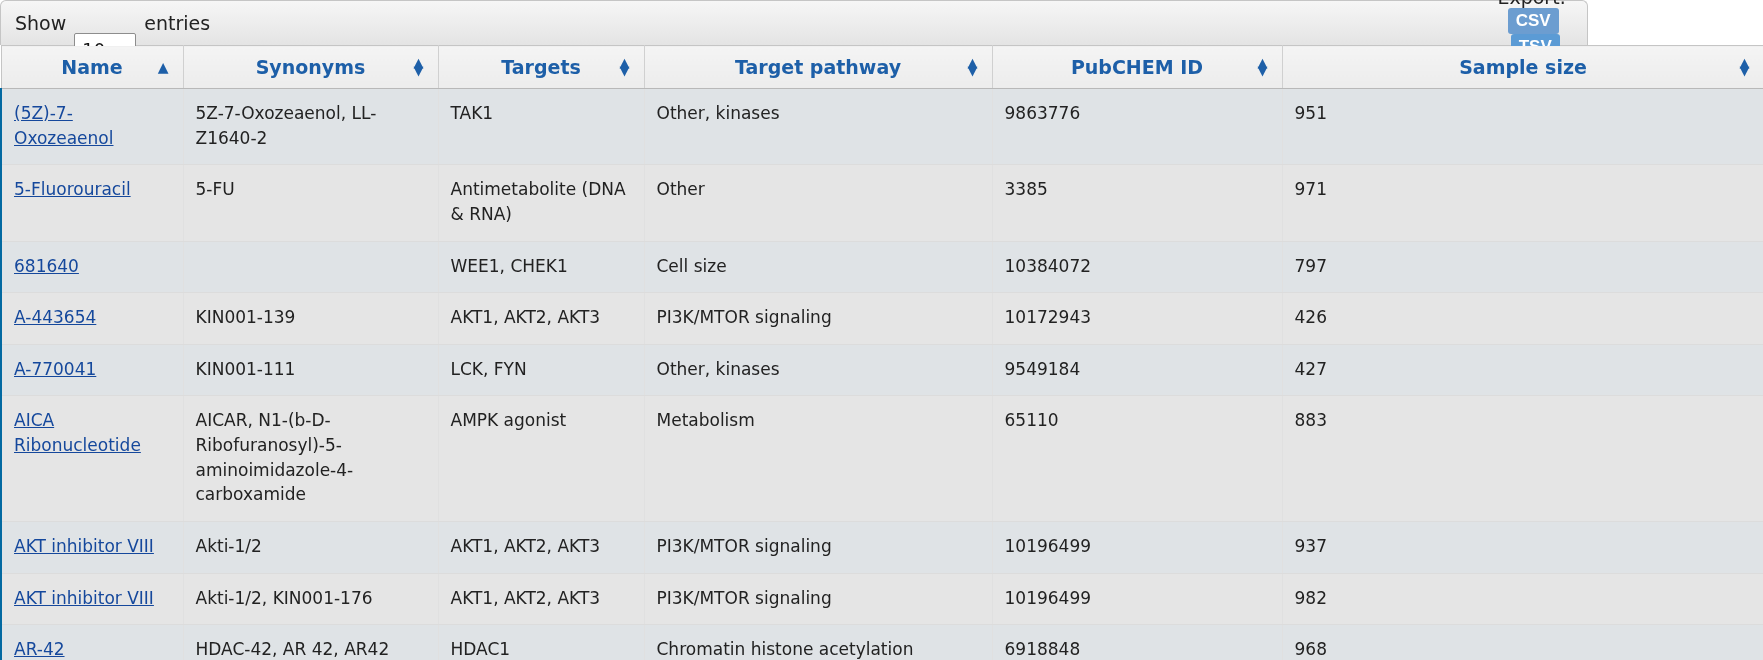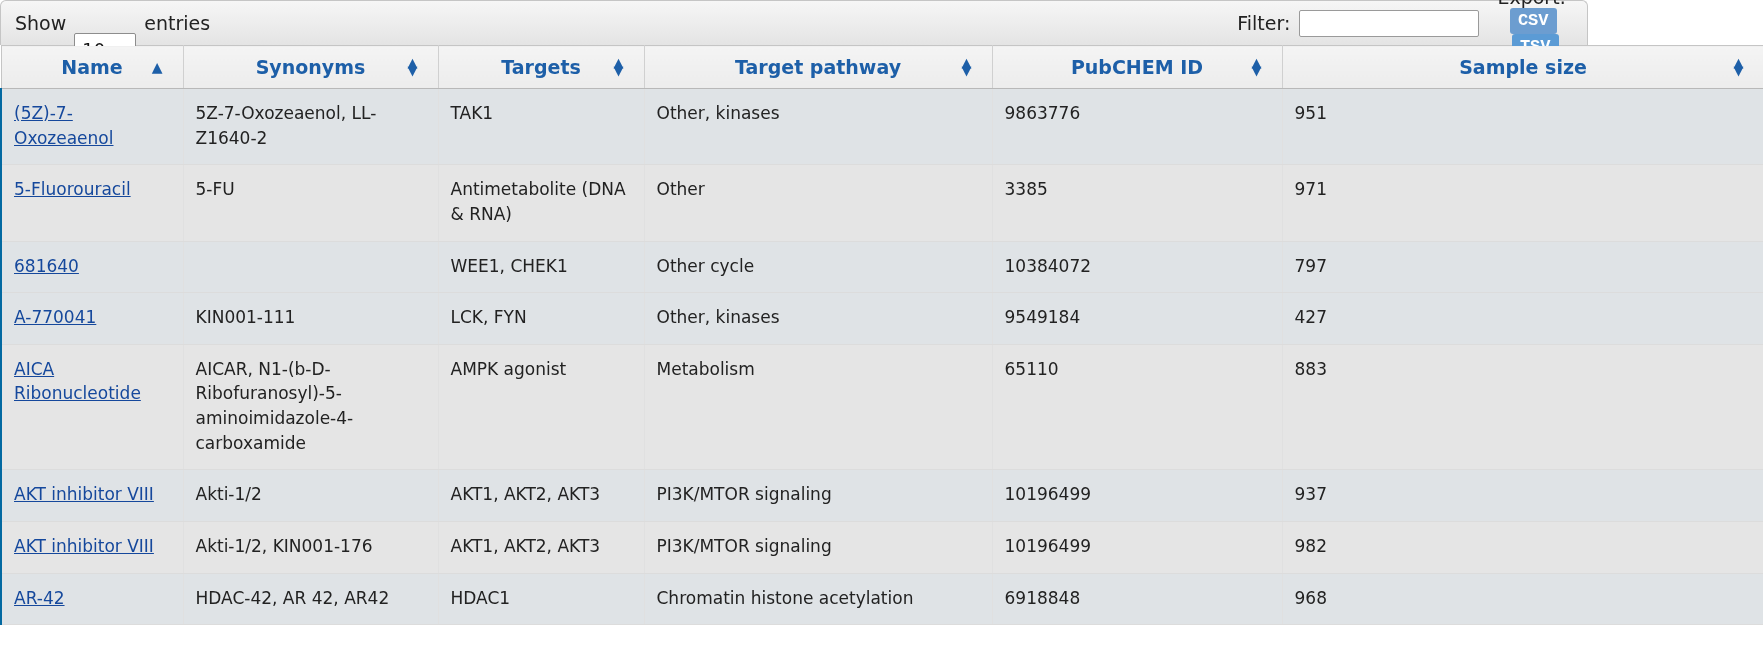--- a/index.html
+++ b/index.html
@@ -98,41 +98,41 @@
     background: #6c9dd0;
     color: #ffffff;
     font-size: 17px;
     font-weight: bold;
     border: none;
     border-radius: 3px;
     padding: 4px 8px 5px 8px;
     margin-right: 4px;
     cursor: pointer;
     line-height: 1;
-    font-family: Liberation Mono, monospace;
+    font-family: Liberation Sans, sans-serif;
   }
   .export-btn.tsv { background: #5b9bd5; margin-right: 0; }
 
   
   table.dt {
     width: 1763px;
     border-collapse: collapse;
     table-layout: fixed;
     font-size: 17px;
   }
   table.dt th {
     background: linear-gradient(to bottom, #f4f4f4 0%, #ececec 100%);
     border-bottom: 1px solid #b8b8b8;
     border-top: 1px solid #c5c5c5;
     border-right: 1px solid #d0d0d0;
     color: #1d5fa8;
     font-size: 19px;
     font-weight: bold;
     height: 43px;
-    padding: 0 22px;
+    padding: 0 16px;
     text-align: center;
     position: relative;
     white-space: nowrap;
     cursor: pointer;
   }
   table.dt th:first-child { border-left: 1px solid #c5c5c5; }
   table.dt th:last-child { border-right: 1px solid #c5c5c5; }
   th .th-inner {
     display: flex;
     align-items: center;
@@ -185,24 +185,20 @@
     <div class="length-group">
       <span class="lbl-left">Show</span>
       <span class="length-select">
         <span>10</span>
         <span class="caret">▼</span>
       </span>
       <span class="lbl-right">entries</span>
     </div>
 
     <div class="right-controls">
-      <div class="filter-group">
-        <span class="flabel">Filter:</span>
-        <input class="filter-input" type="text" value="" placeholder="" style="">
-      </div>
       <div class="export-group">
         <span class="elabel">Export:</span>
         <button class="export-btn csv">CSV</button>
         <button class="export-btn tsv">TSV</button>
       </div>
     </div>
   </div>
 
   <table class="dt">
     <colgroup>
@@ -284,23 +280,31 @@
         <td>5-FU</td>
         <td>Antimetabolite (DNA &amp; RNA)</td>
         <td>Other</td>
         <td>3385</td>
         <td>971</td>
       </tr>
       <tr class="even">
         <td><a class="name-link">681640</a></td>
         <td></td>
         <td>WEE1, CHEK1</td>
-        <td>Other cycle</td>
+        <td>Cell size</td>
         <td>10384072</td>
         <td>797</td>
+      </tr>
+      <tr class="odd">
+        <td><a class="name-link">A-443654</a></td>
+        <td>KIN001-139</td>
+        <td>AKT1, AKT2, AKT3</td>
+        <td>PI3K/MTOR signaling</td>
+        <td>10172943</td>
+        <td>426</td>
       </tr>
       <tr class="even">
         <td><a class="name-link">A-770041</a></td>
         <td>KIN001-111</td>
         <td>LCK, FYN</td>
         <td>Other, kinases</td>
         <td>9549184</td>
         <td>427</td>
       </tr>
       <tr class="odd">

